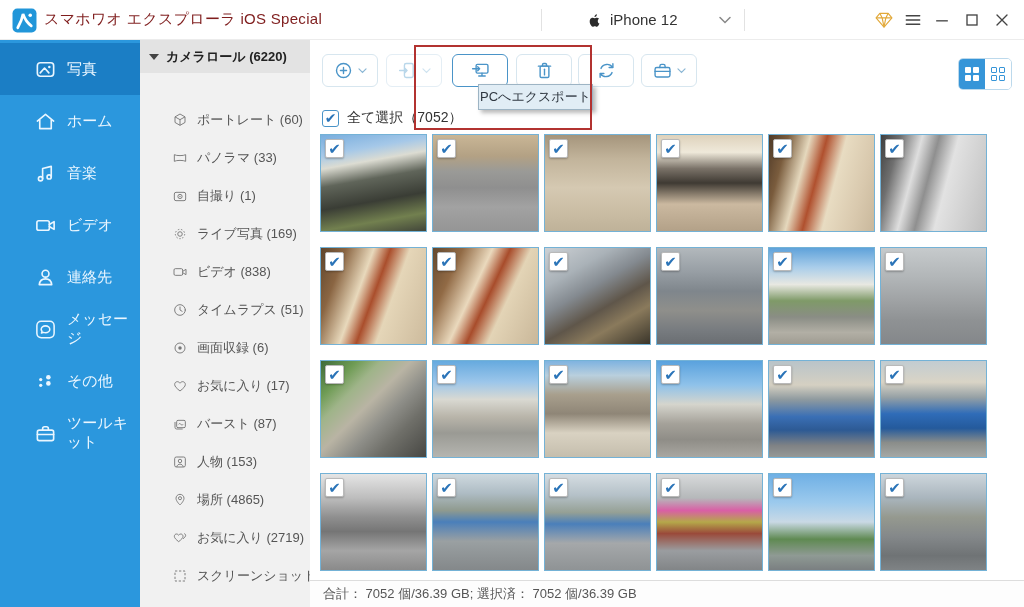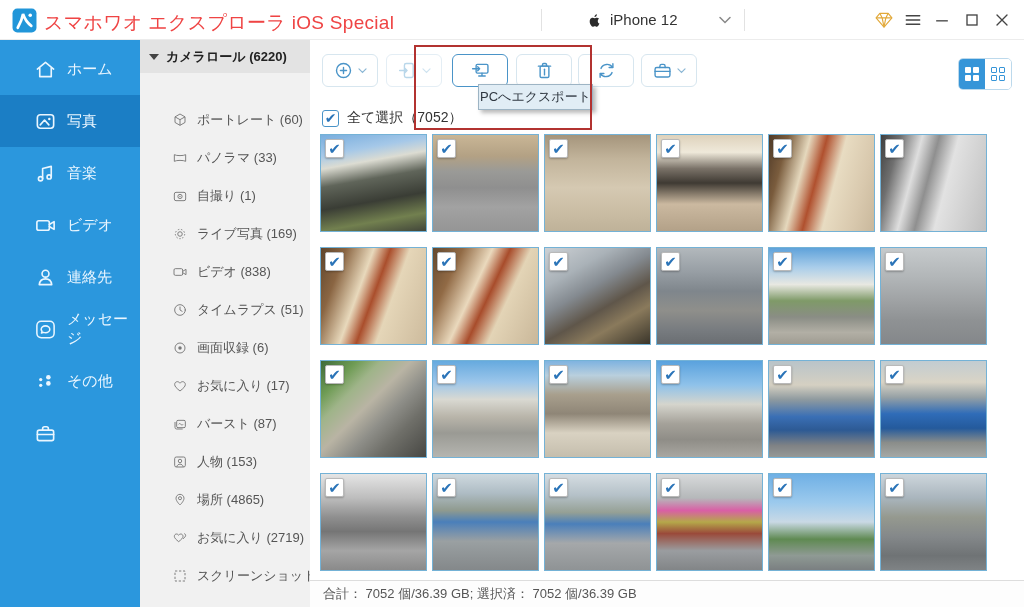--- a/index.html
+++ b/index.html
@@ -4,21 +4,21 @@
 <style>
   * { margin:0; padding:0; box-sizing:border-box; }
   html,body { width:1024px; height:607px; overflow:hidden; background:#fff;
               font-family:"Liberation Sans","DejaVu Sans",sans-serif; }
   .app { position:relative; width:1024px; height:607px; background:#fff; overflow:hidden; }
 
   
   .titlebar { position:absolute; left:0; top:0; width:1024px; height:40px; background:#fff;
               border-bottom:1px solid #ececec; }
   .logo { position:absolute; left:12px; top:8px; width:25px; height:25px; }
-  .app-title { position:absolute; left:44px; top:10px; font-size:19px; color:#ef4444; letter-spacing:.3px; }
+  .app-title { position:absolute; left:44px; top:10px; font-size:15px; color:#7f1d1d; letter-spacing:.3px; }
   .tb-sep { position:absolute; top:9px; width:1px; height:22px; background:#e2e2e2; }
   .apple-logo { position:absolute; left:586px; top:11px; width:17px; height:19px; }
   .device-name { position:absolute; left:610px; top:11px; font-size:15px; color:#333; }
   .device-chevron { position:absolute; left:718px; top:15px; width:14px; height:10px; }
   .tb-icon { position:absolute; top:10px; width:20px; height:20px; cursor:pointer; }
 
   
   .sidebar { position:absolute; left:0; top:40px; width:140px; height:567px; background:#2b97dd; padding-top:3px; }
   .side-item { position:relative; height:52px; display:flex; align-items:center; color:#eaf6ff; cursor:pointer; }
   .side-item.active { background:#1b7ec5; }
@@ -120,33 +120,33 @@
     </svg>
     <svg class="tb-icon" style="left:962px" viewBox="0 0 24 24">
       <rect x="6" y="6" width="12" height="12" stroke="#444" stroke-width="1.6" fill="none"></rect>
     </svg>
     <svg class="tb-icon" style="left:992px" viewBox="0 0 24 24">
       <path d="M6 6l12 12M18 6L6 18" stroke="#444" stroke-width="1.6" stroke-linecap="round"></path>
     </svg>
   </header>
 
   <nav class="sidebar">
-    <div class="side-item">
-      <svg viewBox="0 0 24 24" stroke="#eaf6ff" stroke-width="1.7" fill="none" stroke-linecap="round" stroke-linejoin="round">
-          <path d="M3.5 11.5 12 4.5l8.5 7M6 10v9.5h12V10"></path>
-        </svg>
-      <span>ホーム</span>
-    </div>
     <div class="side-item active">
       <svg viewBox="0 0 24 24" stroke="#eaf6ff" stroke-width="1.7" fill="none" stroke-linecap="round" stroke-linejoin="round">
           <rect x="3.5" y="5" width="17" height="14" rx="3"></rect>
           <path d="M6.5 15.5l4.5-5 4.5 5"></path>
           <circle cx="16" cy="9.5" r="1.3" fill="#eaf6ff" stroke="none"></circle>
         </svg>
       <span>写真</span>
+    </div>
+    <div class="side-item">
+      <svg viewBox="0 0 24 24" stroke="#eaf6ff" stroke-width="1.7" fill="none" stroke-linecap="round" stroke-linejoin="round">
+          <path d="M3.5 11.5 12 4.5l8.5 7M6 10v9.5h12V10"></path>
+        </svg>
+      <span>ホーム</span>
     </div>
     <div class="side-item">
       <svg viewBox="0 0 24 24" stroke="#eaf6ff" stroke-width="1.7" fill="none" stroke-linecap="round" stroke-linejoin="round">
           <path d="M9 17.5V6.8l9-2.2v11"></path>
           <circle cx="6.8" cy="17.5" r="2.2"></circle>
           <circle cx="15.8" cy="15.6" r="2.2"></circle>
         </svg>
       <span>音楽</span>
     </div>
     <div class="side-item">
@@ -177,20 +177,21 @@
           <circle cx="15" cy="7.5" r="2.4"></circle>
           <circle cx="15" cy="14" r="2.4"></circle>
         </svg>
       <span>その他</span>
     </div>
     <div class="side-item">
       <svg viewBox="0 0 24 24" stroke="#eaf6ff" stroke-width="1.7" fill="none" stroke-linecap="round" stroke-linejoin="round">
           <rect x="3.5" y="8.5" width="17" height="11" rx="2"></rect>
           <path d="M9 8.5V7a2 2 0 012-2h2a2 2 0 012 2v1.5M3.5 13h17"></path>
         </svg>
+      <span>ツールキット</span>
     </div>
   </nav>
 
   <aside class="catpanel">
     <div class="cat-header">
       <i class="cat-caret"></i>
       <span>カメラロール (6220)</span>
     </div>
     <div class="cat-list">
       <div class="cat-item">

